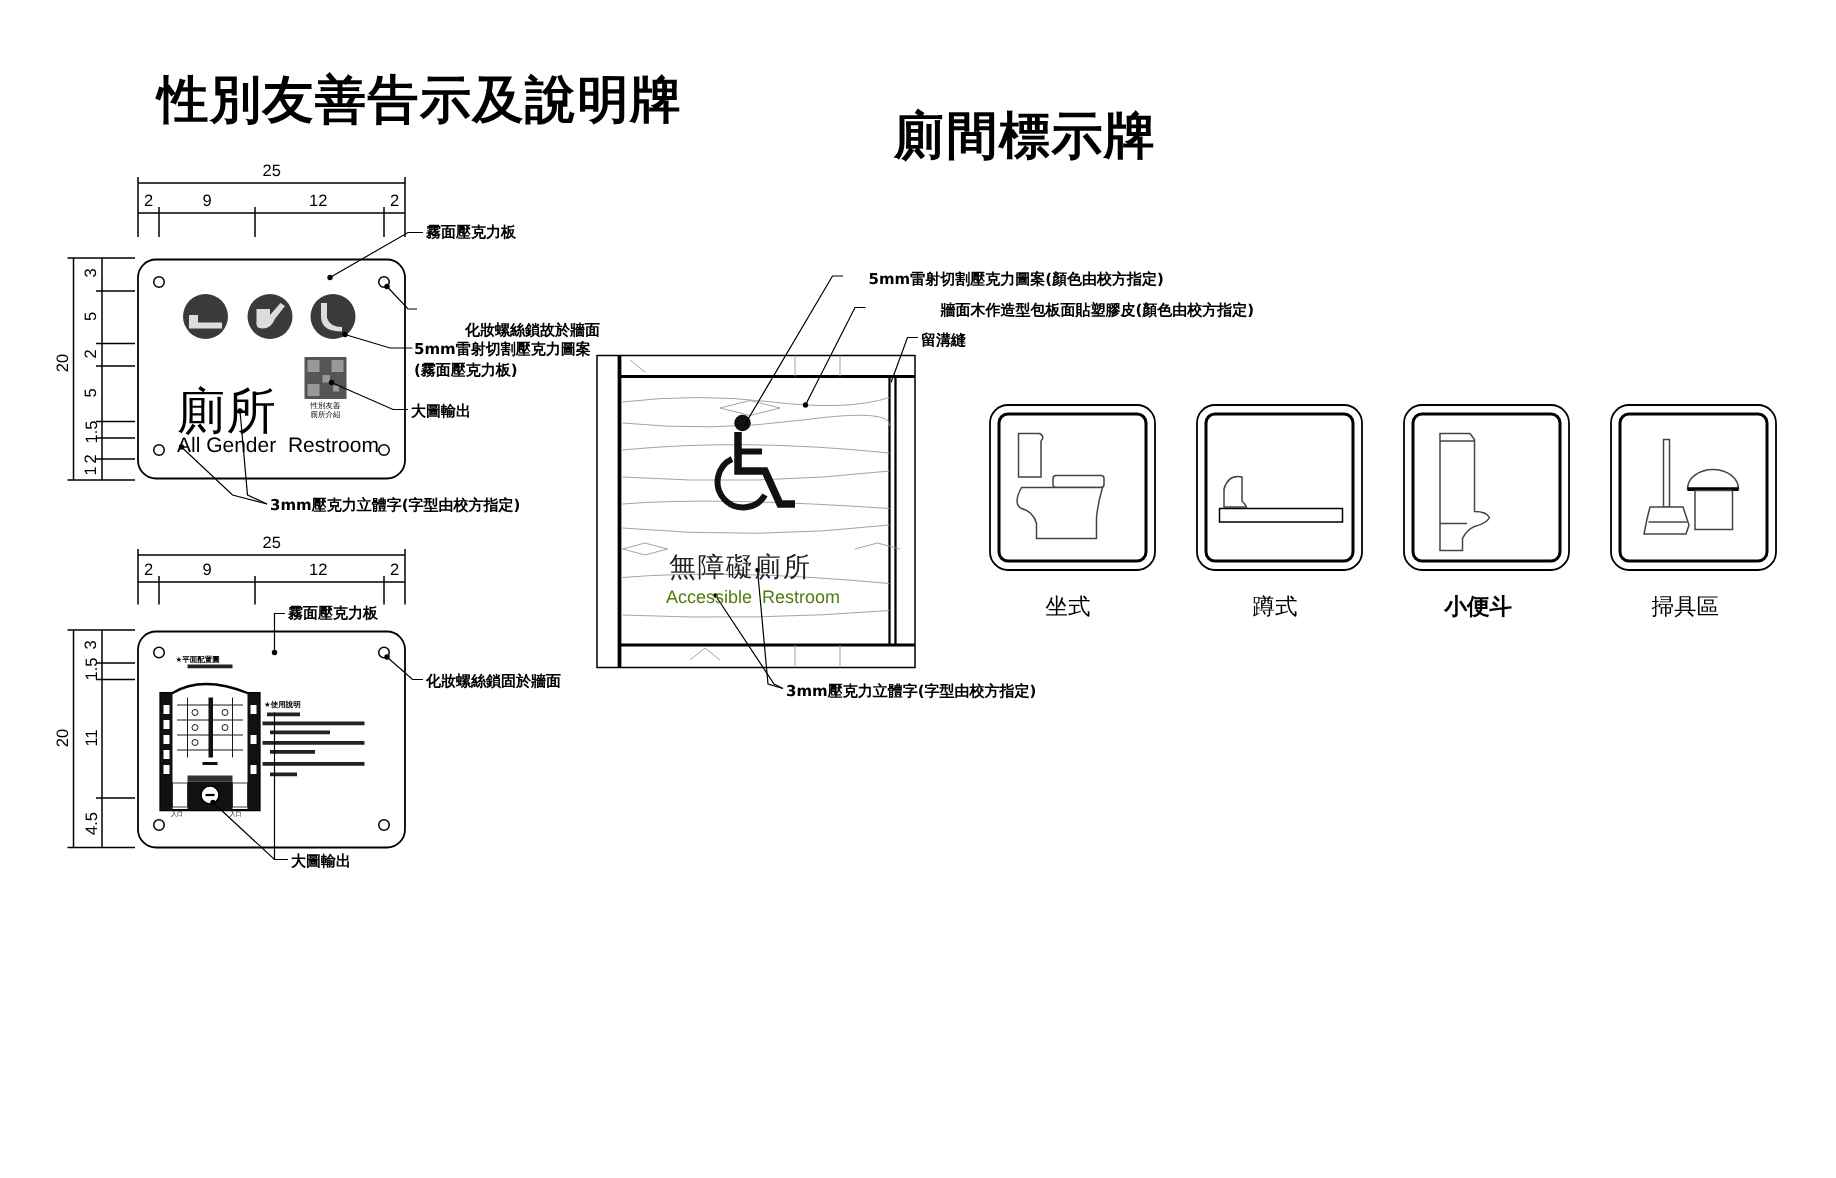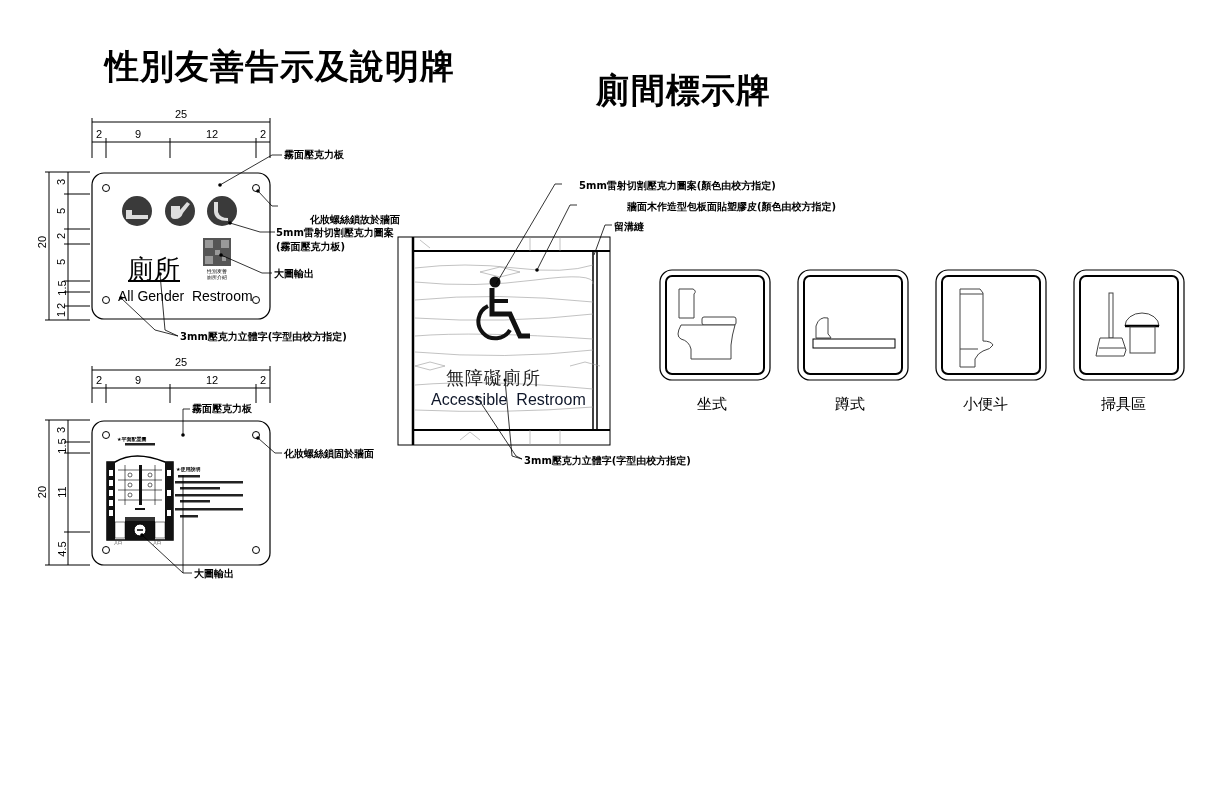--- a/index.html
+++ b/index.html
@@ -93,21 +93,21 @@
 
   <div class="abs vdim" style="left:36px; top:236px;">20</div>
   <div class="abs vdim" style="left:58px; top:176px;">3</div>
   <div class="abs vdim" style="left:58px; top:205px;">5</div>
   <div class="abs vdim" style="left:58px; top:230px;">2</div>
   <div class="abs vdim" style="left:58px; top:256px;">5</div>
   <div class="abs vdim" style="left:54px; top:282px;">1.5</div>
   <div class="abs vdim" style="left:58px; top:300px;">2</div>
   <div class="abs vdim" style="left:58px; top:308px;">1</div>
 
-  <div class="abs" style="left:128px; top:252px; font-size:26px; font-family:'DejaVu Serif', serif; font-weight:normal;text-decoration:underline;">廁所</div>
+  <div class="abs" style="left:118px; top:252px; font-size:33px; font-family:'DejaVu Serif', serif; font-weight:normal;">廁所</div>
   <div class="abs" style="left:118px; top:288px; font-size:14px; font-family:'Liberation Sans', sans-serif; white-space:pre;">All Gender  Restroom</div>
   <div class="abs" style="left:203px; top:268px; font-size:5px; line-height:6px; text-align:center; width:28px;">
     <div>性別友善</div>
     <div>廁所介紹</div>
   </div>
 
   <div class="abs lbl" style="left:284px; top:148px;">霧面壓克力板</div>
   <div class="abs lbl" style="left:280px; top:213px;margin-left:30px;">化妝螺絲鎖故於牆面</div>
   <div class="abs lbl" style="left:276px; top:226px;">5mm雷射切割壓克力圖案</div>
   <div class="abs lbl" style="left:276px; top:240px;">(霧面壓克力板)</div>
@@ -266,21 +266,21 @@
       <polyline points="477,397 516,456 522,459"></polyline>
       <polyline points="505,380 512,456 522,459"></polyline>
     </g>
     <g fill="#000">
       <circle cx="537" cy="270" r="1.8"></circle>
       <circle cx="477" cy="397" r="1.5"></circle>
       <circle cx="505" cy="380" r="1.5"></circle>
     </g>
   </svg>
   <div class="abs" style="left:446px; top:366px; font-size:18px; font-family:'DejaVu Sans', sans-serif; font-weight:lighter; letter-spacing:1px; color:#222;">無障礙廁所</div>
-  <div class="abs" style="left:431px; top:391px; font-size:16px; font-family:'Liberation Sans', sans-serif; white-space:pre; color:#0f172a;">Accessible  Restroom</div>
+  <div class="abs" style="left:444px; top:391px; font-size:12px; font-family:'Liberation Sans', sans-serif; white-space:pre; color:#4d7c0f;">Accessible  Restroom</div>
 
   <div class="abs lbl" style="left:579px; top:179px;">5mm雷射切割壓克力圖案(顏色由校方指定)</div>
   <div class="abs lbl" style="left:579px; top:200px;margin-left:48px;">牆面木作造型包板面貼塑膠皮(顏色由校方指定)</div>
   <div class="abs lbl" style="left:614px; top:220px;">留溝縫</div>
   <div class="abs lbl" style="left:524px; top:454px;">3mm壓克力立體字(字型由校方指定)</div>
 </div>
 
 <div>
   <svg width="1224" height="785">
     <g stroke="#000" fill="none">
@@ -316,15 +316,15 @@
       <rect x="1109" y="293" width="4" height="45"></rect>
       <path d="M1100 338 h22 l4 12 l-2 6 h-28 l2 -10 z"></path>
       <line x1="1099" y1="348" x2="1125" y2="348"></line>
       <path d="M1125 326 a17 13 0 0 1 34 0 z"></path>
       <line x1="1125" y1="326" x2="1159" y2="326" stroke="#000" stroke-width="2.5"></line>
       <rect x="1130" y="327" width="25" height="26"></rect>
     </g>
   </svg>
   <div class="abs caption" style="left:697px; top:395px;">坐式</div>
   <div class="abs caption" style="left:835px; top:395px;">蹲式</div>
-  <div class="abs caption" style="left:963px; top:395px;">小便斗</div>
+  <div class="abs caption" style="left:963px; top:395px;font-weight:bold;">小便斗</div>
   <div class="abs caption" style="left:1101px; top:395px;">掃具區</div>
 </div>
 
 </body></html>

